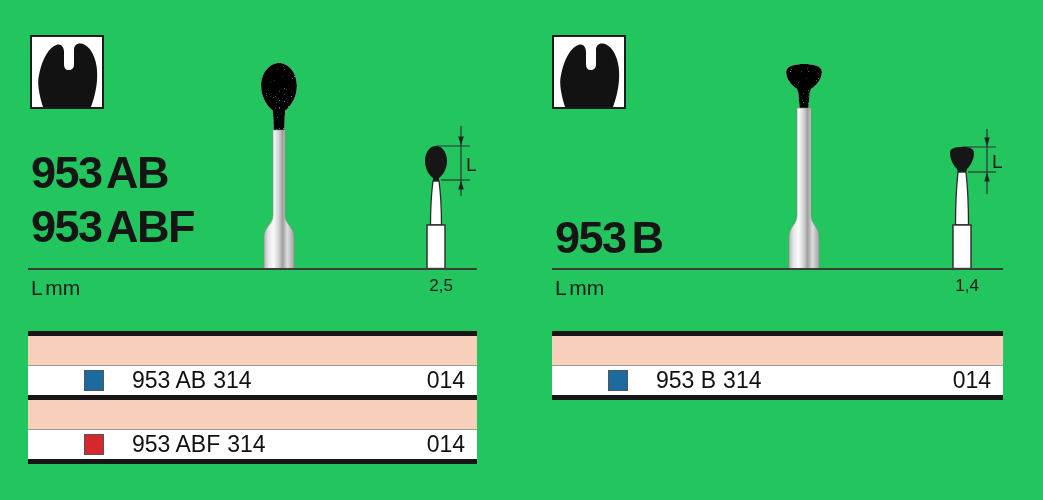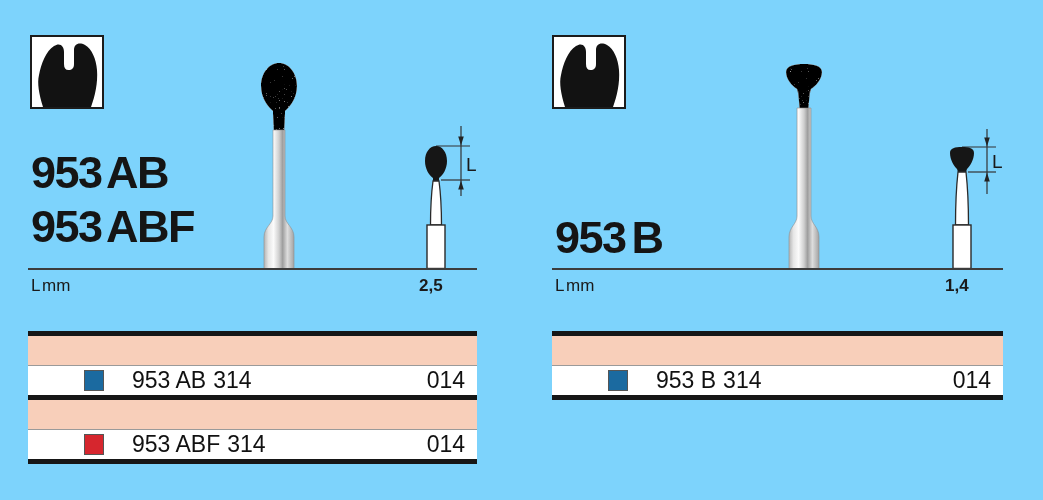--- a/index.html
+++ b/index.html
@@ -1,30 +1,30 @@
 <!DOCTYPE html>
 <html><head>
 <meta charset="utf-8">
 <style>
   html,body{margin:0;padding:0;background:#fff;}
-  .page{position:relative;width:1043px;height:500px;background:#7dd3fc;overflow:hidden;
+  .page{position:relative;width:1043px;height:500px;background:#22c55e;overflow:hidden;
         font-family:"Liberation Sans","DejaVu Sans",sans-serif;color:#111;}
   .abs{position:absolute;}
 
   
   .icon-box{width:70px;height:70px;border:2px solid #1c1c1c;background:#fff;}
 
   
   .titles{font-weight:bold;font-size:45px;line-height:54px;letter-spacing:-1.5px;
           word-spacing:-5px;color:#151515;white-space:nowrap;}
 
   
   .rule{height:2px;background:#3c3c3c;}
-  .scale-label{font-size:17px;color:#1a1a1a;letter-spacing:0.2px;word-spacing:-3px;text-align:center;}
-  .scale-value{font-size:17px;color:#1a1a1a;text-align:left;width:34px;font-weight:bold;}
+  .scale-label{font-size:21px;color:#1a1a1a;letter-spacing:0.2px;word-spacing:-3px;text-align:center;}
+  .scale-value{font-size:17px;color:#1a1a1a;text-align:right;width:34px;}
 
   
   .spec{display:block;}
   .bar{height:5px;background:#161616;}
   .salmon{height:29px;}
   .thinline{height:1px;background:#9a9a9a;}
   .row{height:29px;display:flex;align-items:center;background:#fff;font-size:23px;}
   .swatch{width:20px;height:21px;margin-left:56px;border:1px solid #555;box-sizing:border-box;}
   .code{margin-left:28px;white-space:pre;}
   .iso{margin-left:7px;font-weight:normal;}

